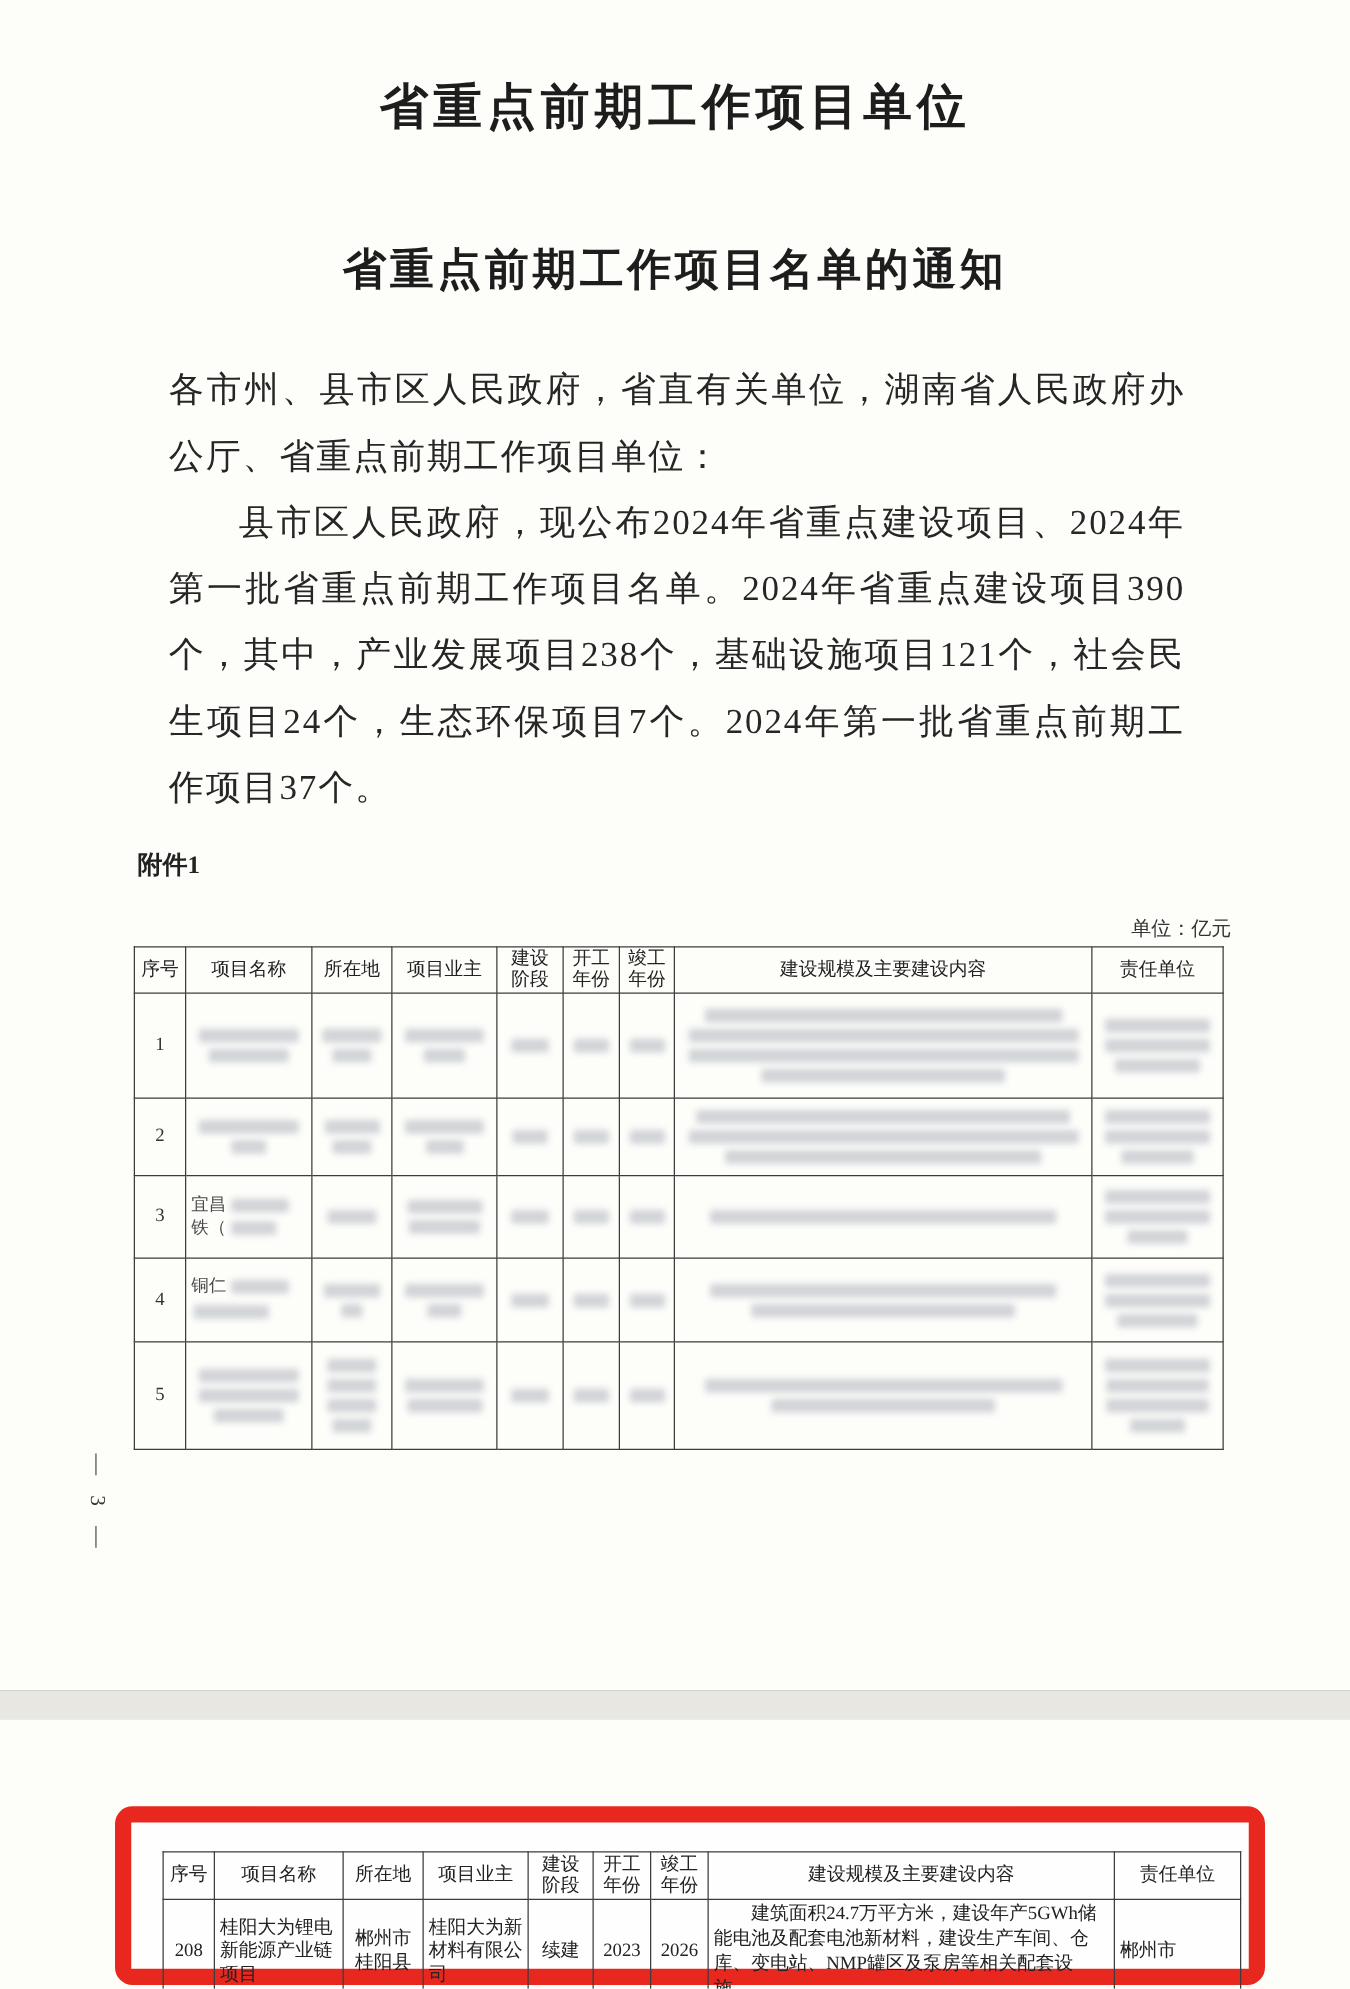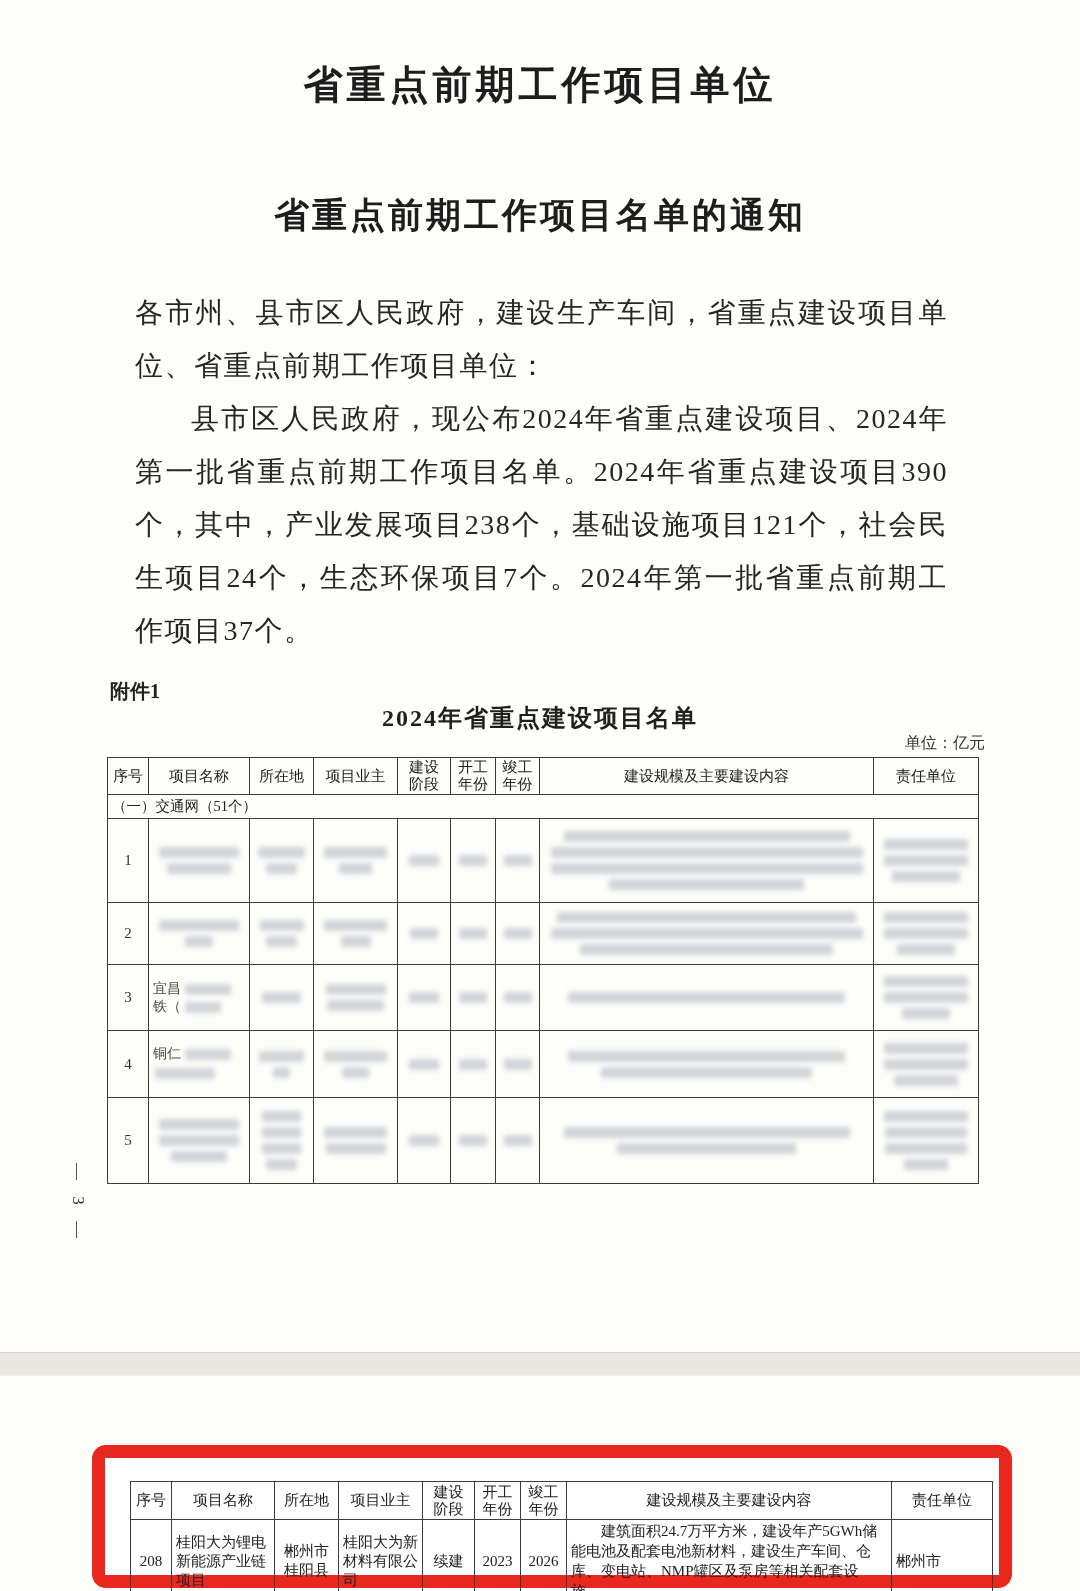--- a/index.html
+++ b/index.html
@@ -58,25 +58,24 @@
   .hl-left{text-align:left;text-indent:0;padding-left:8px;}
 </style>
 </head>
 <body>
 
 <div class="canvas">
 
   <div class="doc-org">省重点前期工作项目单位</div>
   <div class="doc-title-3">省重点前期工作项目名单的通知</div>
 
-  <div class="para para1">各市州、县市区人民政府，建设生产车间，省重点建设项目单位、省重点前期工作项目单位：</div>
+  <div class="para para1">各市州、县市区人民政府，省直有关单位，湖南省人民政府办公厅、省重点前期工作项目单位：</div>
   <div class="para para2">县市区人民政府，现公布2024年省重点建设项目、2024年第一批省重点前期工作项目名单。2024年省重点建设项目390个，其中，产业发展项目238个，基础设施项目121个，社会民生项目24个，生态环保项目7个。2024年第一批省重点前期工作项目37个。</div>
 
   <div class="attach-label">附件1</div>
-  <div class="tbl-title">2024年省重点建设项目名单</div>
   <div class="unit-note">单位：亿元</div>
 
   <table class="doc main-table">
     <colgroup>
       <col style="width:41px">
         <col style="width:101px">
         <col style="width:64px">
         <col style="width:84px">
       <col style="width:53px">
         <col style="width:45px">
@@ -88,23 +87,20 @@
         <tr class="hdr-row">
       <th>序号</th>
       <th>项目名称</th>
       <th>所在地</th>
       <th>项目业主</th>
       <th>建设阶段</th>
       <th>开工年份</th>
       <th>竣工年份</th>
       <th>建设规模及主要建设内容</th>
       <th>责任单位</th>
-    </tr>
-    <tr class="r-g2">
-      <td class="grp" colspan="9">（一）交通网（51个）</td>
     </tr>
 
     <tr class="row1">
       <td class="num-cell">1</td>
       <td>
             <div class="smudge" style="width:88%"></div>
             <div class="smudge" style="width:70%"></div>
           </td>
       <td>
             <div class="smudge" style="width:85%"></div>

